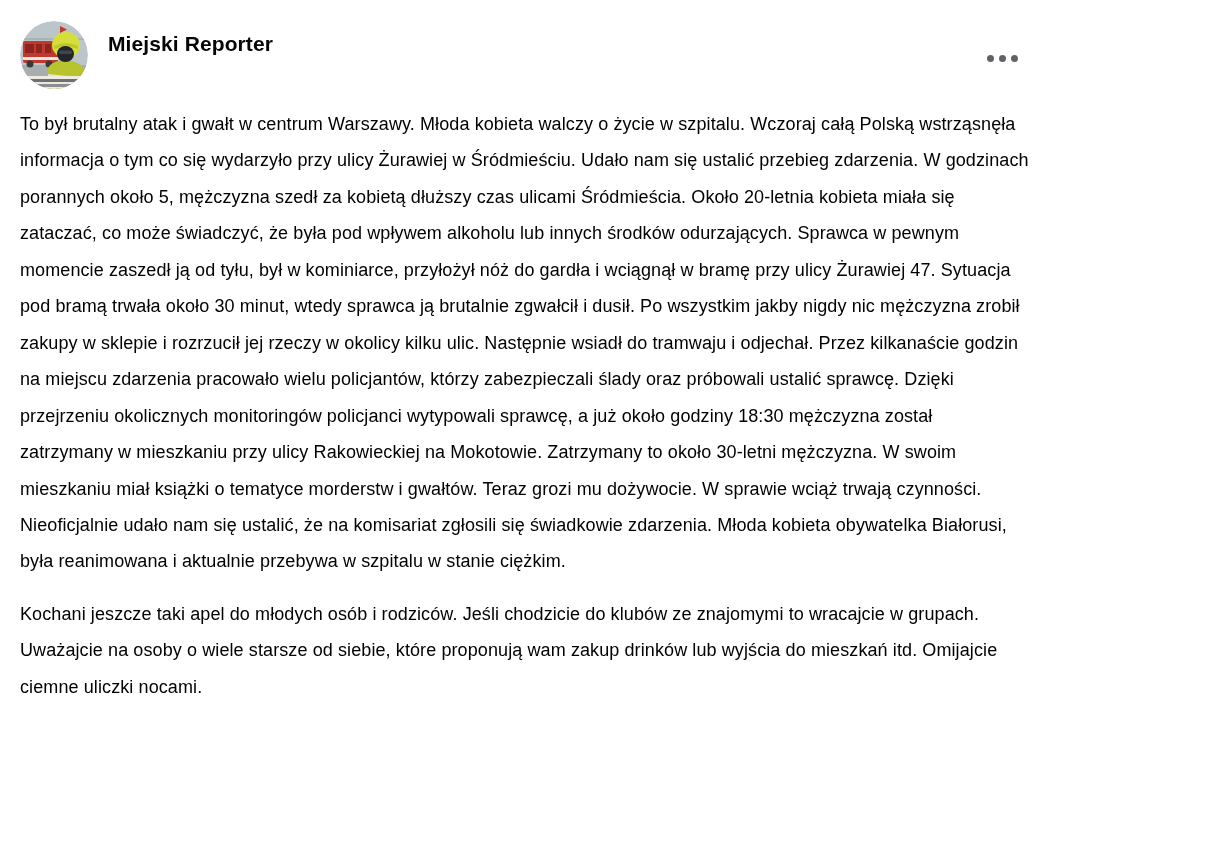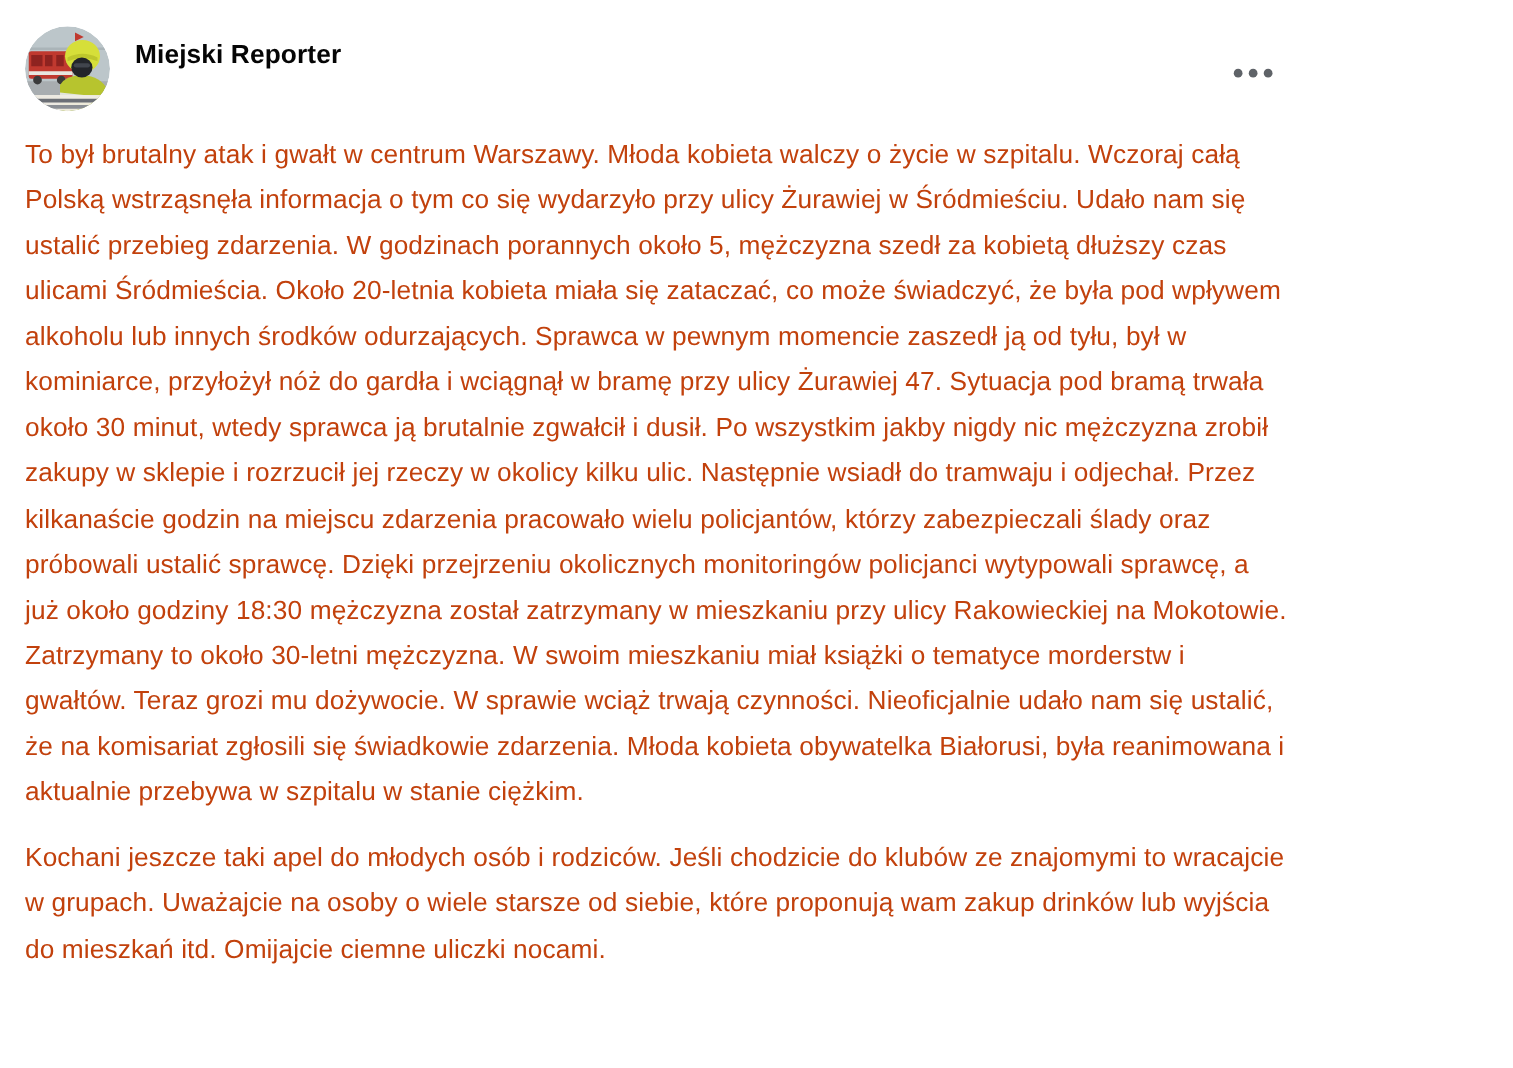--- a/index.html
+++ b/index.html
@@ -65,24 +65,24 @@
     width: 7px;
     height: 7px;
     border-radius: 50%;
     background: #5f6368;
   }
   .post-body {
     padding: 17px 20px 0 20px;
   }
   .post-body p {
     margin: 0 0 16px 0;
-    font-size: 21px;
+    font-size: 18px;
     line-height: 36.45px;
     font-weight: 400;
-    color: #c2410c;
+    color: #000000;
     letter-spacing: 0.1px;
   }
 </style>
 </head>
 <body>
 
 <div class="post">
 
   <div class="post-header">
 

